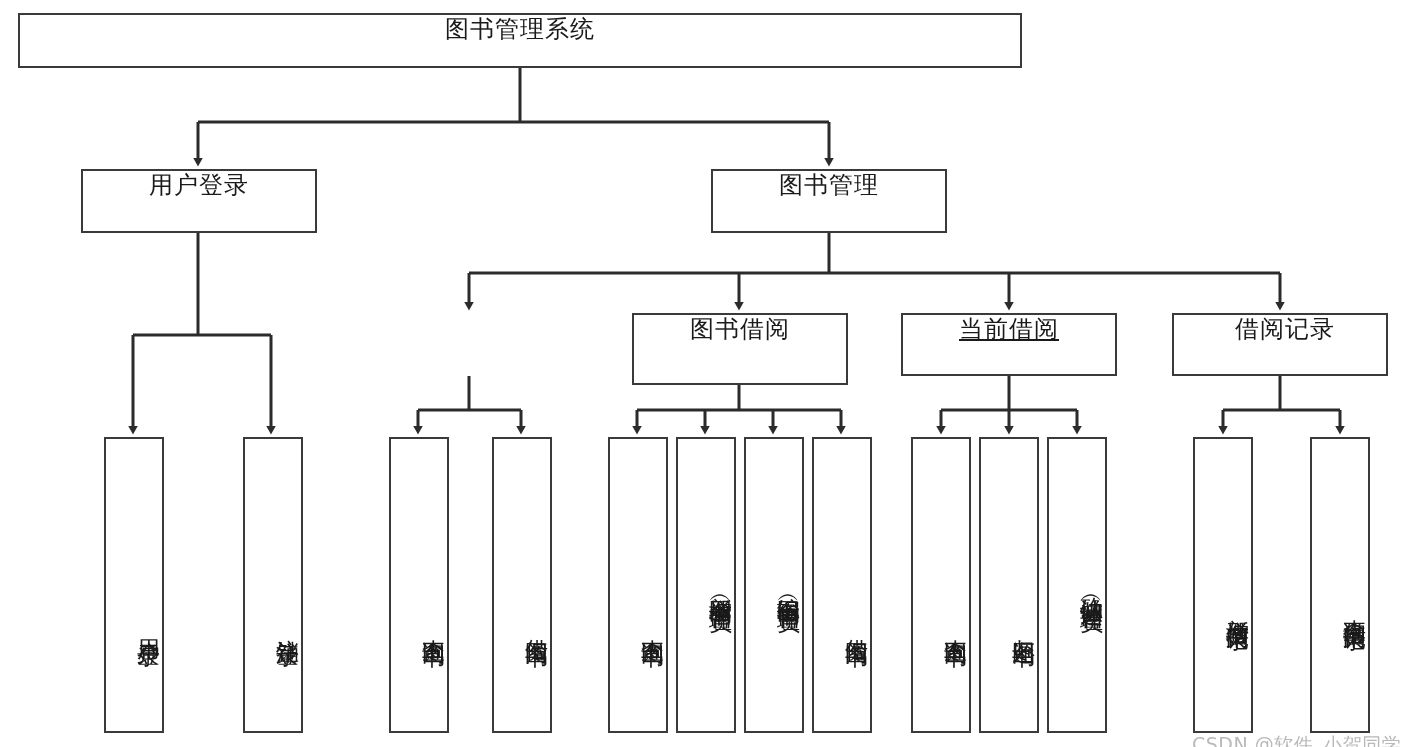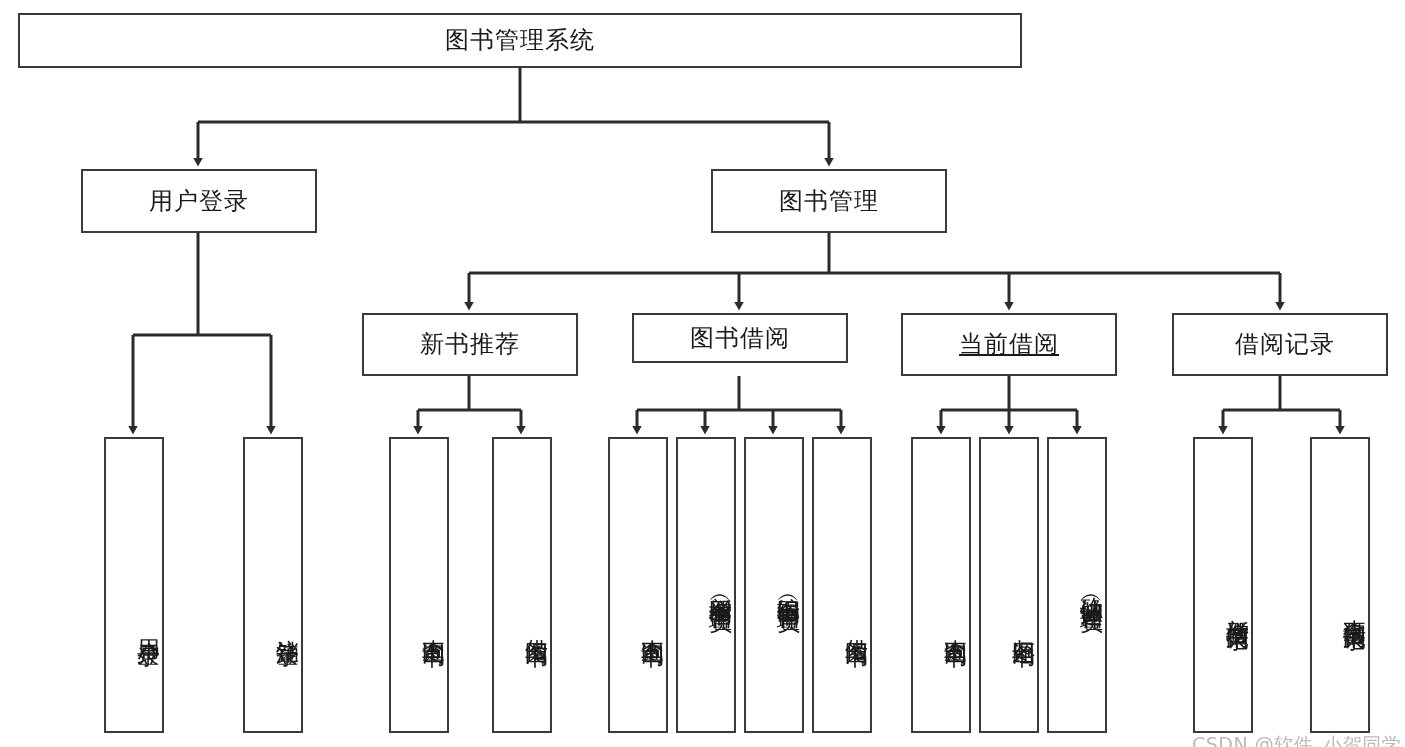--- a/index.html
+++ b/index.html
@@ -26,21 +26,21 @@
     height: 747px;
     pointer-events: none;
   }
   .node {
     position: absolute;
     box-sizing: border-box;
     border: 2.5px solid #3a3a3a;
     background: #ffffff;
     color: #1a1a1a;
     display: flex;
-    align-items: center;
+    align-items: flex-start;
     justify-content: center;
     text-align: center;
     z-index: 2;
   }
   .node.horiz {
     font-size: 24px;
     line-height: 1.2;
     letter-spacing: 1px;
     writing-mode: horizontal-tb;
   }
@@ -134,25 +134,22 @@
   </div>
 
   <div class="node horiz" style="left:81px; top:169px; width:236px; height:64px;">
     <span class="node-label">用户登录</span>
   </div>
 
   <div class="node horiz" style="left:711px; top:169px; width:236px; height:64px;">
     <span class="node-label">图书管理</span>
   </div>
 
-  <div class="node horiz" style="left:362px; top:313px; width:216px; height:63px;">
-    <span class="node-label">新书推荐</span>
-  </div>
-
-  <div class="node horiz" style="left:632px; top:313px; width:216px; height:50px;">
+
+  <div class="node horiz" style="left:632px; top:313px; width:216px; height:72px;">
     <span class="node-label">图书借阅</span>
   </div>
 
   <div class="node horiz" style="left:901px; top:313px; width:216px; height:63px;text-decoration:underline;">
     <span class="node-label">当前借阅</span>
   </div>
 
   <div class="node horiz" style="left:1172px; top:313px; width:216px; height:63px;padding-left:10px;">
     <span class="node-label">借阅记录</span>
   </div>

